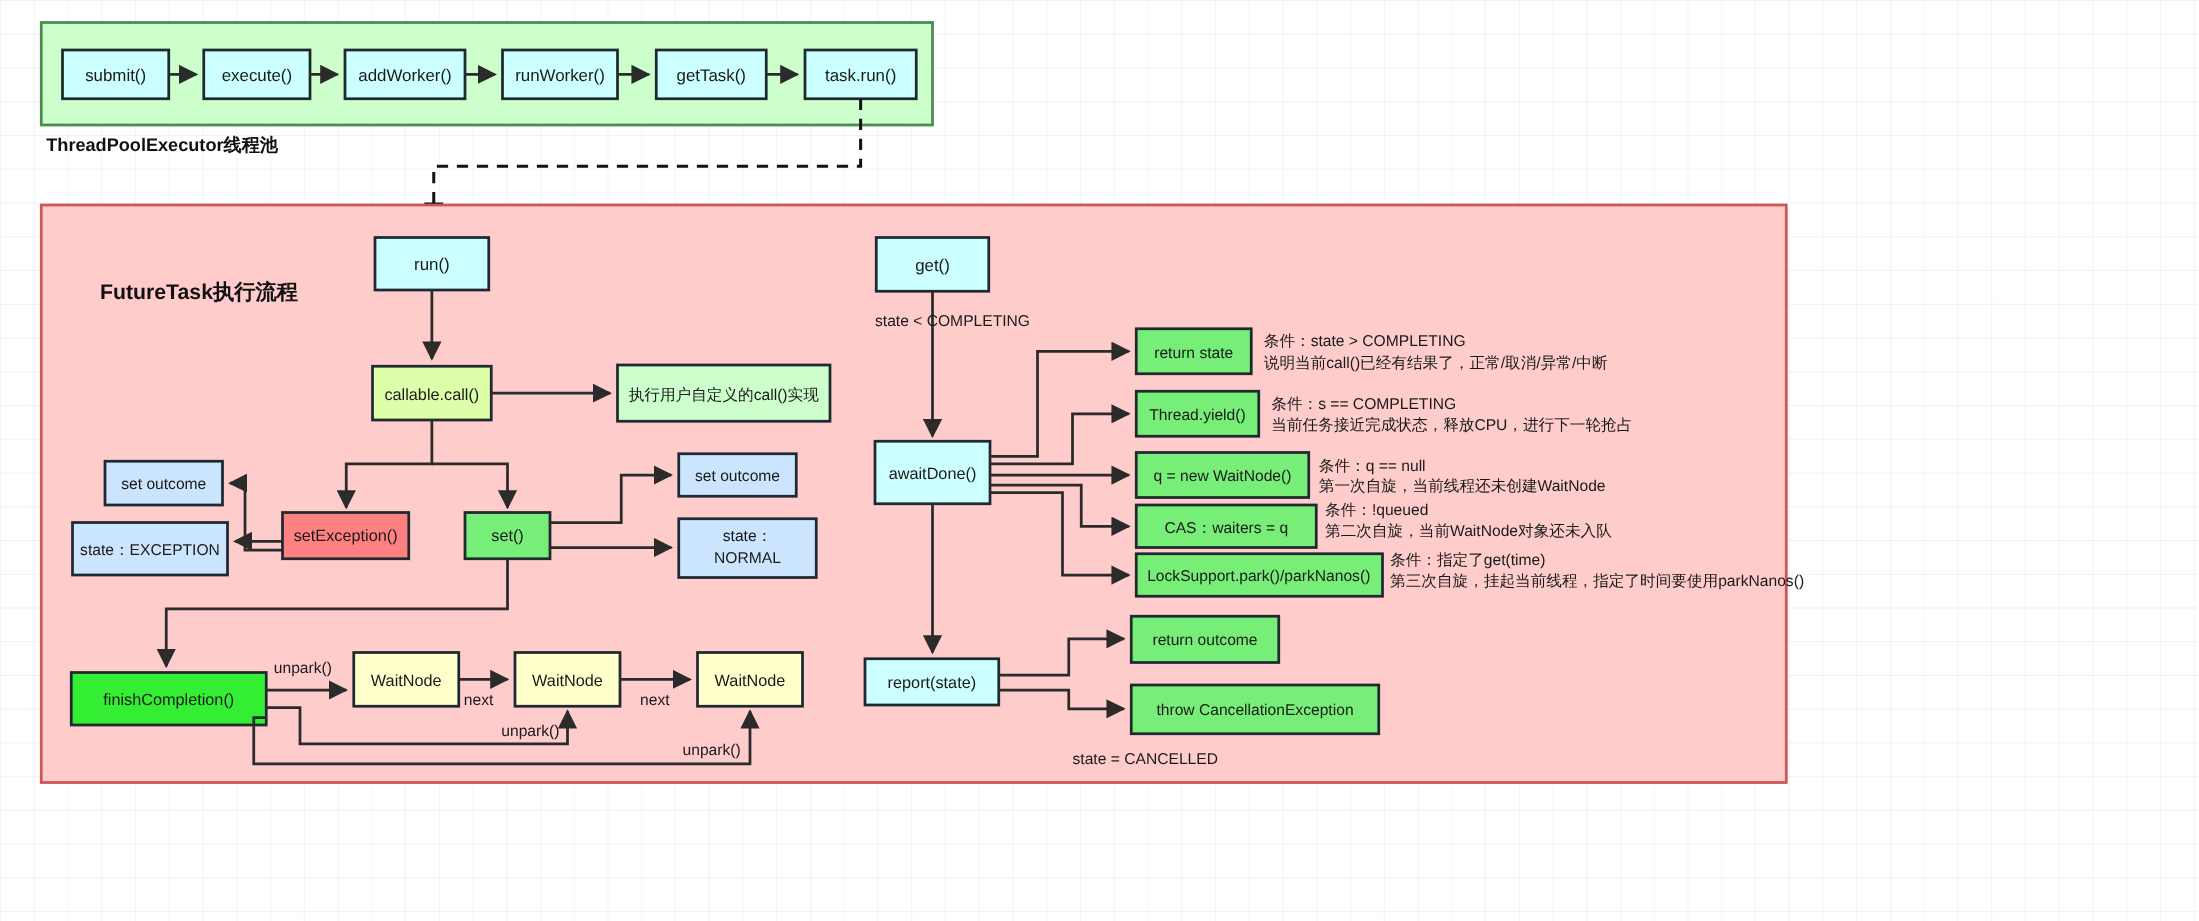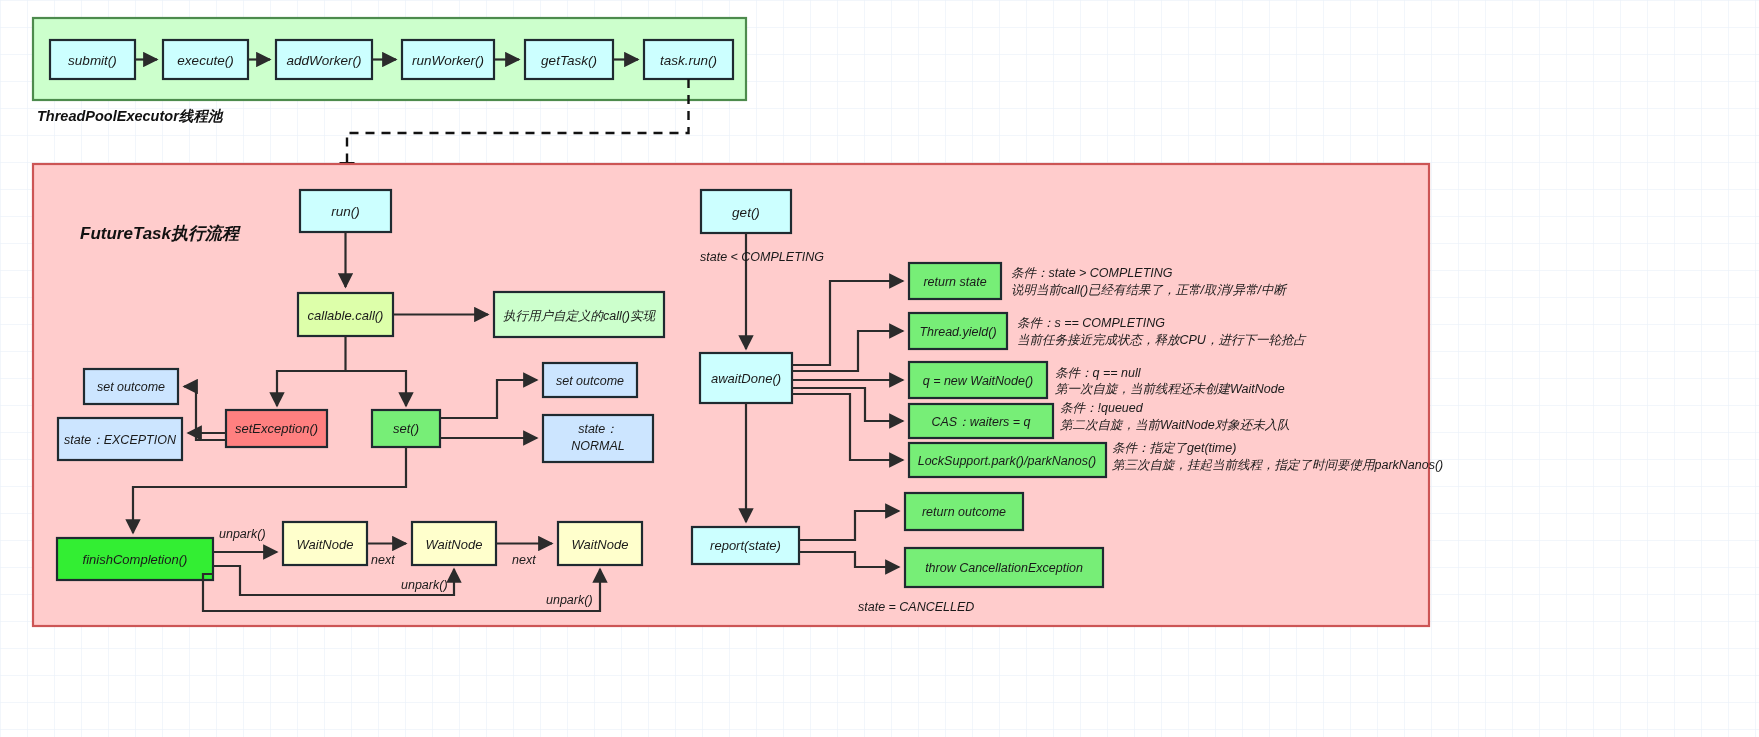--- a/index.html
+++ b/index.html
@@ -2,21 +2,21 @@
 <html><head>
 <meta charset="utf-8">
 <style>
   html,body{margin:0;padding:0;}
   body{
     width:1759px;height:737px;
     background:#ffffff;
     font-family:"Liberation Sans", sans-serif;
     overflow:hidden;
   }
-  #stage{position:relative;width:1759px;height:737px;font-style:italic;}
+  #stage{position:relative;width:1759px;height:737px;}
   svg.diagram{position:absolute;left:0;top:0;width:1759px;height:737px;display:block;}
   .boxtext{font-family:"Liberation Sans",sans-serif;fill:#1a1a1a;}
   .node-rect{stroke:#1f2a30;stroke-width:2.2;}
   .edge{stroke:#2b2b2b;stroke-width:2.2;fill:none;}
   .edge-dash{stroke:#111;stroke-width:2.4;fill:none;stroke-dasharray:9 7;}
   .ann{font-family:"Liberation Sans",sans-serif;fill:#1a1a1a;font-size:12.5px;}
   .edgelabel{font-family:"Liberation Sans",sans-serif;fill:#1a1a1a;font-size:12.5px;}
   .title-text{font-family:"Liberation Sans",sans-serif;font-weight:bold;fill:#111;}
 </style>
 </head>

